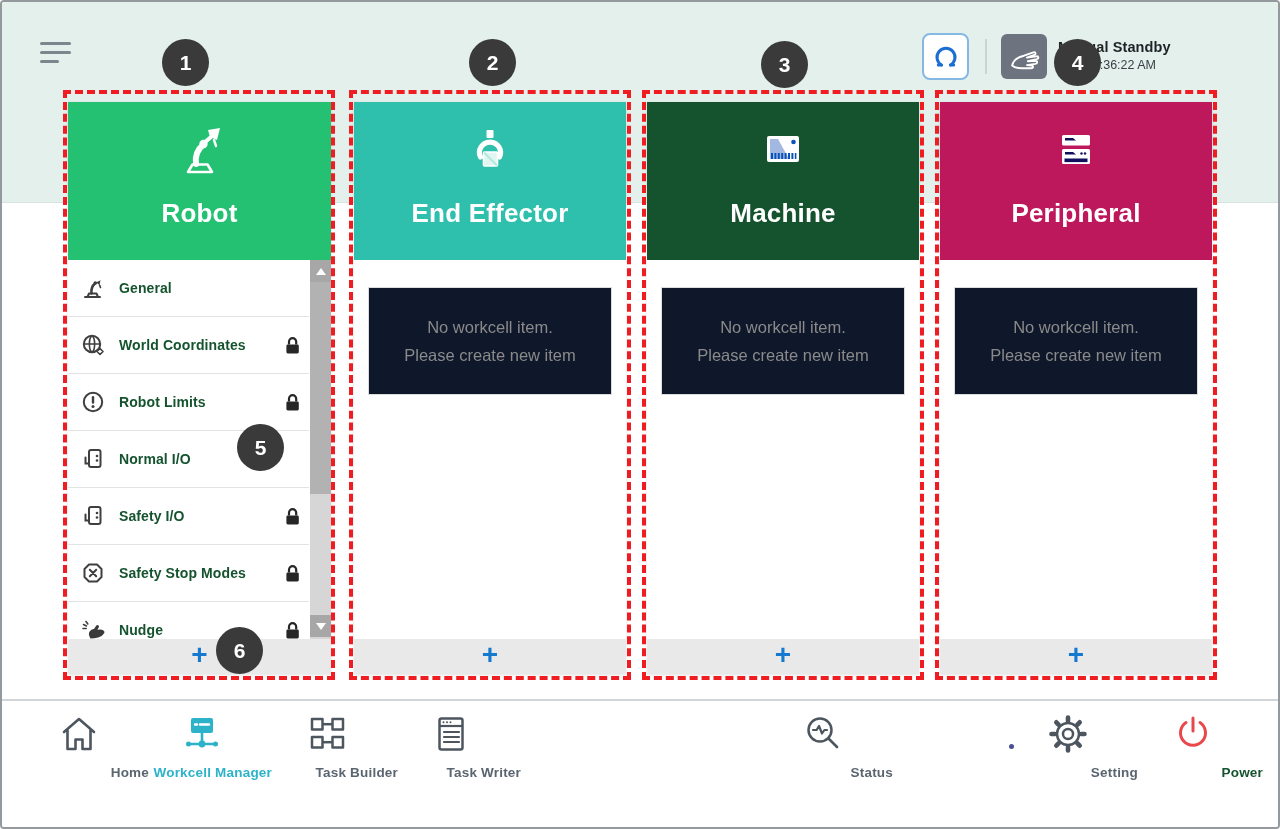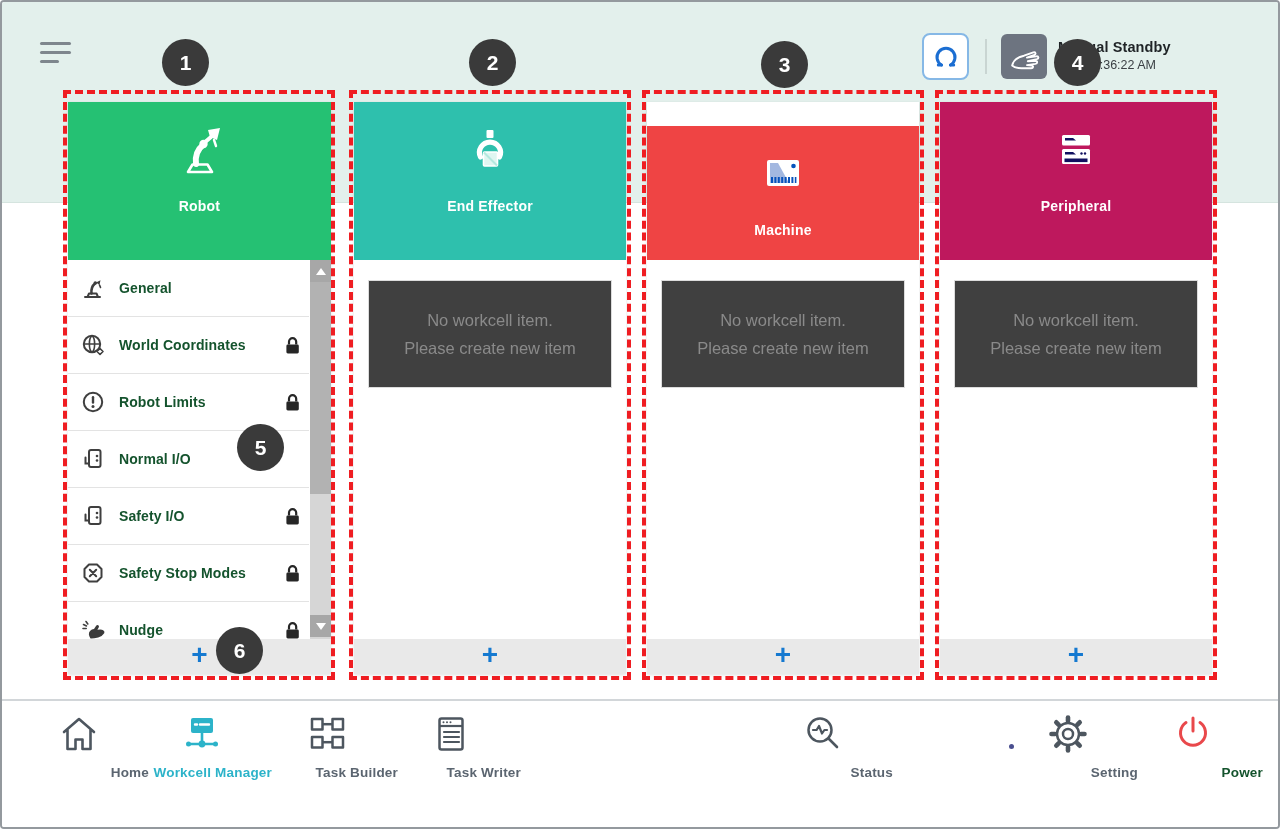--- a/index.html
+++ b/index.html
@@ -20,46 +20,46 @@
   .hand-btn { position:absolute; left:999px; top:32px; width:46px; height:45px; background:#6d7480;
               border-radius:6px; display:flex; align-items:center; justify-content:center; }
   .status-block { position:absolute; left:1056px; top:37px; width:160px; }
   .status-title { font-size:14.5px; font-weight:bold; color:#1f2326; letter-spacing:.1px; }
   .status-time  { font-size:12.5px; color:#3c4146; margin-top:3px; }
 
   
   .col { position:absolute; top:100px; height:572px; background:#fff; box-shadow:0 1px 3px rgba(0,0,0,.12); }
   .col-head { position:absolute; left:0; top:0; width:100%; height:158px; color:#fff; text-align:center; cursor:pointer; }
   .col-head .hicon { margin-top:20px; height:62px; display:flex; align-items:center; justify-content:center; }
-  .col-title { margin-top:14px; font-size:14px; font-weight:bold; letter-spacing:.2px; }
+  .col-title { margin-top:14px; font-size:26px; font-weight:bold; letter-spacing:.2px; }
   .col-body { position:absolute; left:0; top:158px; width:100%; height:379px; background:#fff; overflow:hidden; }
   .col-foot { position:absolute; left:0; top:537px; width:100%; height:35px; background:#e9e9e9;
               text-align:center; font-size:28px; font-weight:bold; color:#1579d0; line-height:32px; cursor:pointer; }
 
   .head-robot { background:#25c173; } .head-ee { background:#2ec0ad; }
-  .head-machine { background:#ef4444;margin-top:24px; } .head-periph { background:#be185d; }
+  .head-machine { background:#14532d; } .head-periph { background:#be185d; }
 
   
   .wlist { position:absolute; left:0; top:0; right:22px; }
   .wrow { display:flex; align-items:center; height:57px; border-bottom:1px solid #e3e3e3;
           padding:0 8px 0 12px; cursor:pointer; background:#fff; }
   .wrow .ricon { width:28px; height:26px; flex:0 0 28px; display:flex; align-items:center; }
   .wrow .rlabel { margin-left:11px; font-size:14px; font-weight:bold; color:#14532d; letter-spacing:.1px; }
   .wrow .rlock { margin-left:auto; display:flex; align-items:center; }
 
   
   .sbar { position:absolute; right:0; top:0; width:21px; height:379px; background:#d6d6d6; }
   .sbtn { position:absolute; left:0; width:21px; height:22px; background:#a7a7a7; display:flex; align-items:center; justify-content:center; cursor:pointer; }
   .sbtn.up { top:0; } .sbtn.down { bottom:2px; }
   .tri-up { width:0; height:0; border-left:5px solid transparent; border-right:5px solid transparent; border-bottom:7px solid #fff; }
   .tri-down { width:0; height:0; border-left:5px solid transparent; border-right:5px solid transparent; border-top:7px solid #fff; }
   .sthumb { position:absolute; left:0; top:22px; width:21px; height:212px; background:#b2b2b2; cursor:pointer; }
 
   
-  .empty-box { position:absolute; left:14px; right:14px; top:20px; height:108px; background:#404040;
+  .empty-box { position:absolute; left:14px; right:14px; top:27px; height:108px; background:#0f172a;
                border:1px solid #dcdcdc; display:flex; flex-direction:column; align-items:center; justify-content:center; }
   .empty-box div { font-size:16.5px; color:#8a8a8a; line-height:28px; }
 
   
   .ann-box { position:absolute; border:4px dashed #ef1d22; pointer-events:none; z-index:40; }
   .callout { position:absolute; width:47px; height:47px; background:#3a3a3a; border-radius:50%;
              color:#fff; font-size:21px; font-weight:bold; display:flex; align-items:center; justify-content:center;
              z-index:50; pointer-events:none; }
 
   

